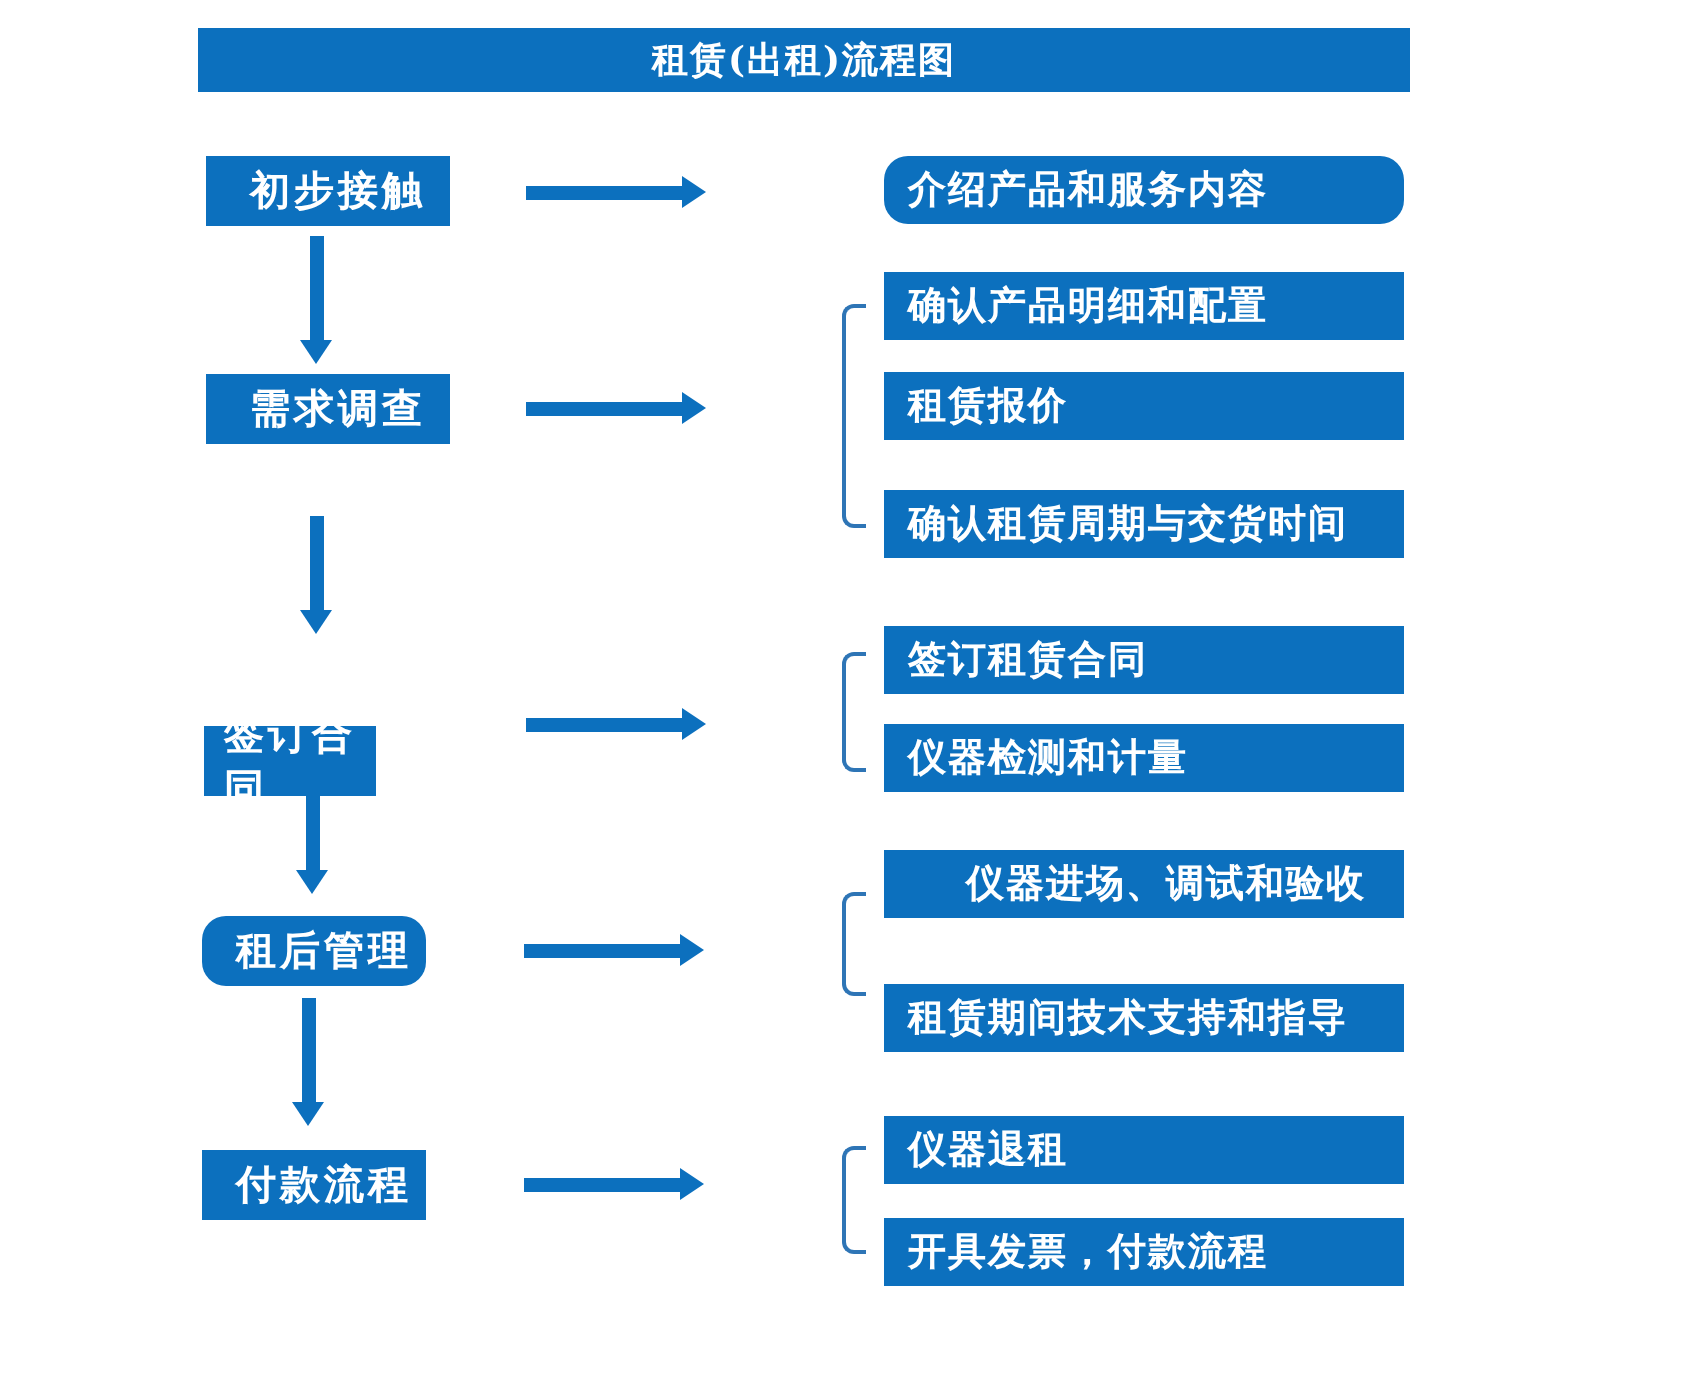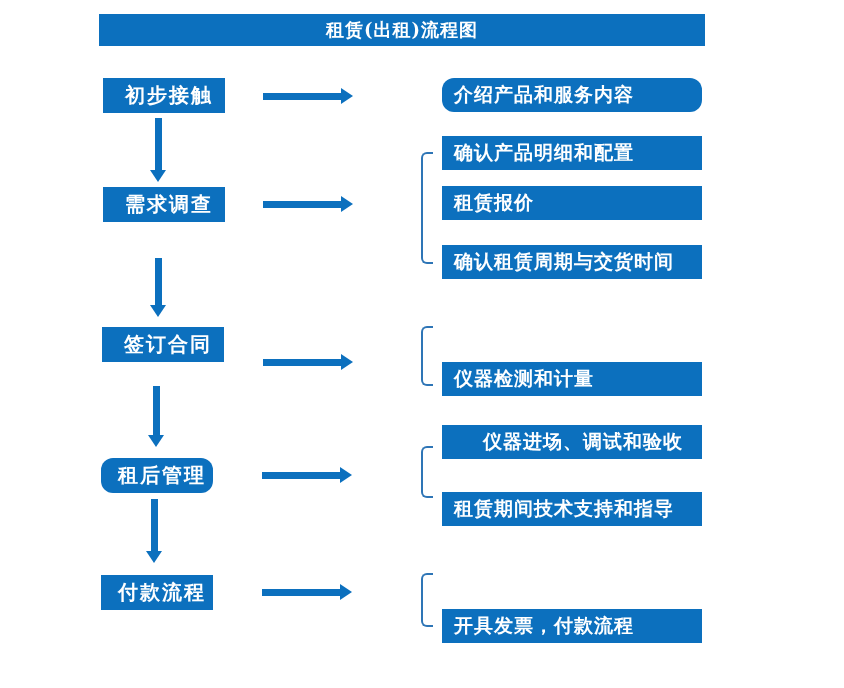--- a/index.html
+++ b/index.html
@@ -85,21 +85,21 @@
 <body>
 
 <div class="canvas">
 
   <div class="title-bar">
     <span>租赁(出租)流程图</span>
   </div>
 
   <div class="stage" style="left:103px; top:78px;  width:122px;">初步接触</div>
   <div class="stage" style="left:103px; top:187px; width:122px;">需求调查</div>
-  <div class="stage" style="left:102px; top:327px; width:122px;">签订合同</div>
+  <div class="stage" style="left:102px; top:363px; width:86px;">签订合同</div>
   <div class="stage" style="left:101px; top:458px; width:112px;border-radius:12px;">租后管理</div>
   <div class="stage" style="left:101px; top:575px; width:112px;">付款流程</div>
 
   <div class="v-arrow" style="left:150px; top:118px; height:64px;">
       <i class="shaft"></i>
       <i class="head"></i>
     </div>
   <div class="v-arrow" style="left:150px; top:258px; height:59px;">
       <i class="shaft"></i>
       <i class="head"></i>
@@ -138,20 +138,22 @@
   <div class="bracket" style="top:326px; height:60px;"></div>
   <div class="bracket" style="top:446px; height:52px;"></div>
   <div class="bracket" style="top:573px; height:54px;"></div>
 
   <div class="detail" style="top:78px;border-radius:12px;">介绍产品和服务内容</div>
 
   <div class="detail" style="top:136px;">确认产品明细和配置</div>
   <div class="detail" style="top:186px;">租赁报价</div>
   <div class="detail" style="top:245px;">确认租赁周期与交货时间</div>
 
+  <div class="detail" style="top:313px;">签订租赁合同</div>
   <div class="detail" style="top:362px;">仪器检测和计量</div>
 
   <div class="detail" style="top:425px;padding-left:41px;">仪器进场、调试和验收</div>
   <div class="detail" style="top:492px;">租赁期间技术支持和指导</div>
 
+  <div class="detail" style="top:558px;">仪器退租</div>
   <div class="detail" style="top:609px;">开具发票，付款流程</div>
 
 </div>
 
 </body></html>

